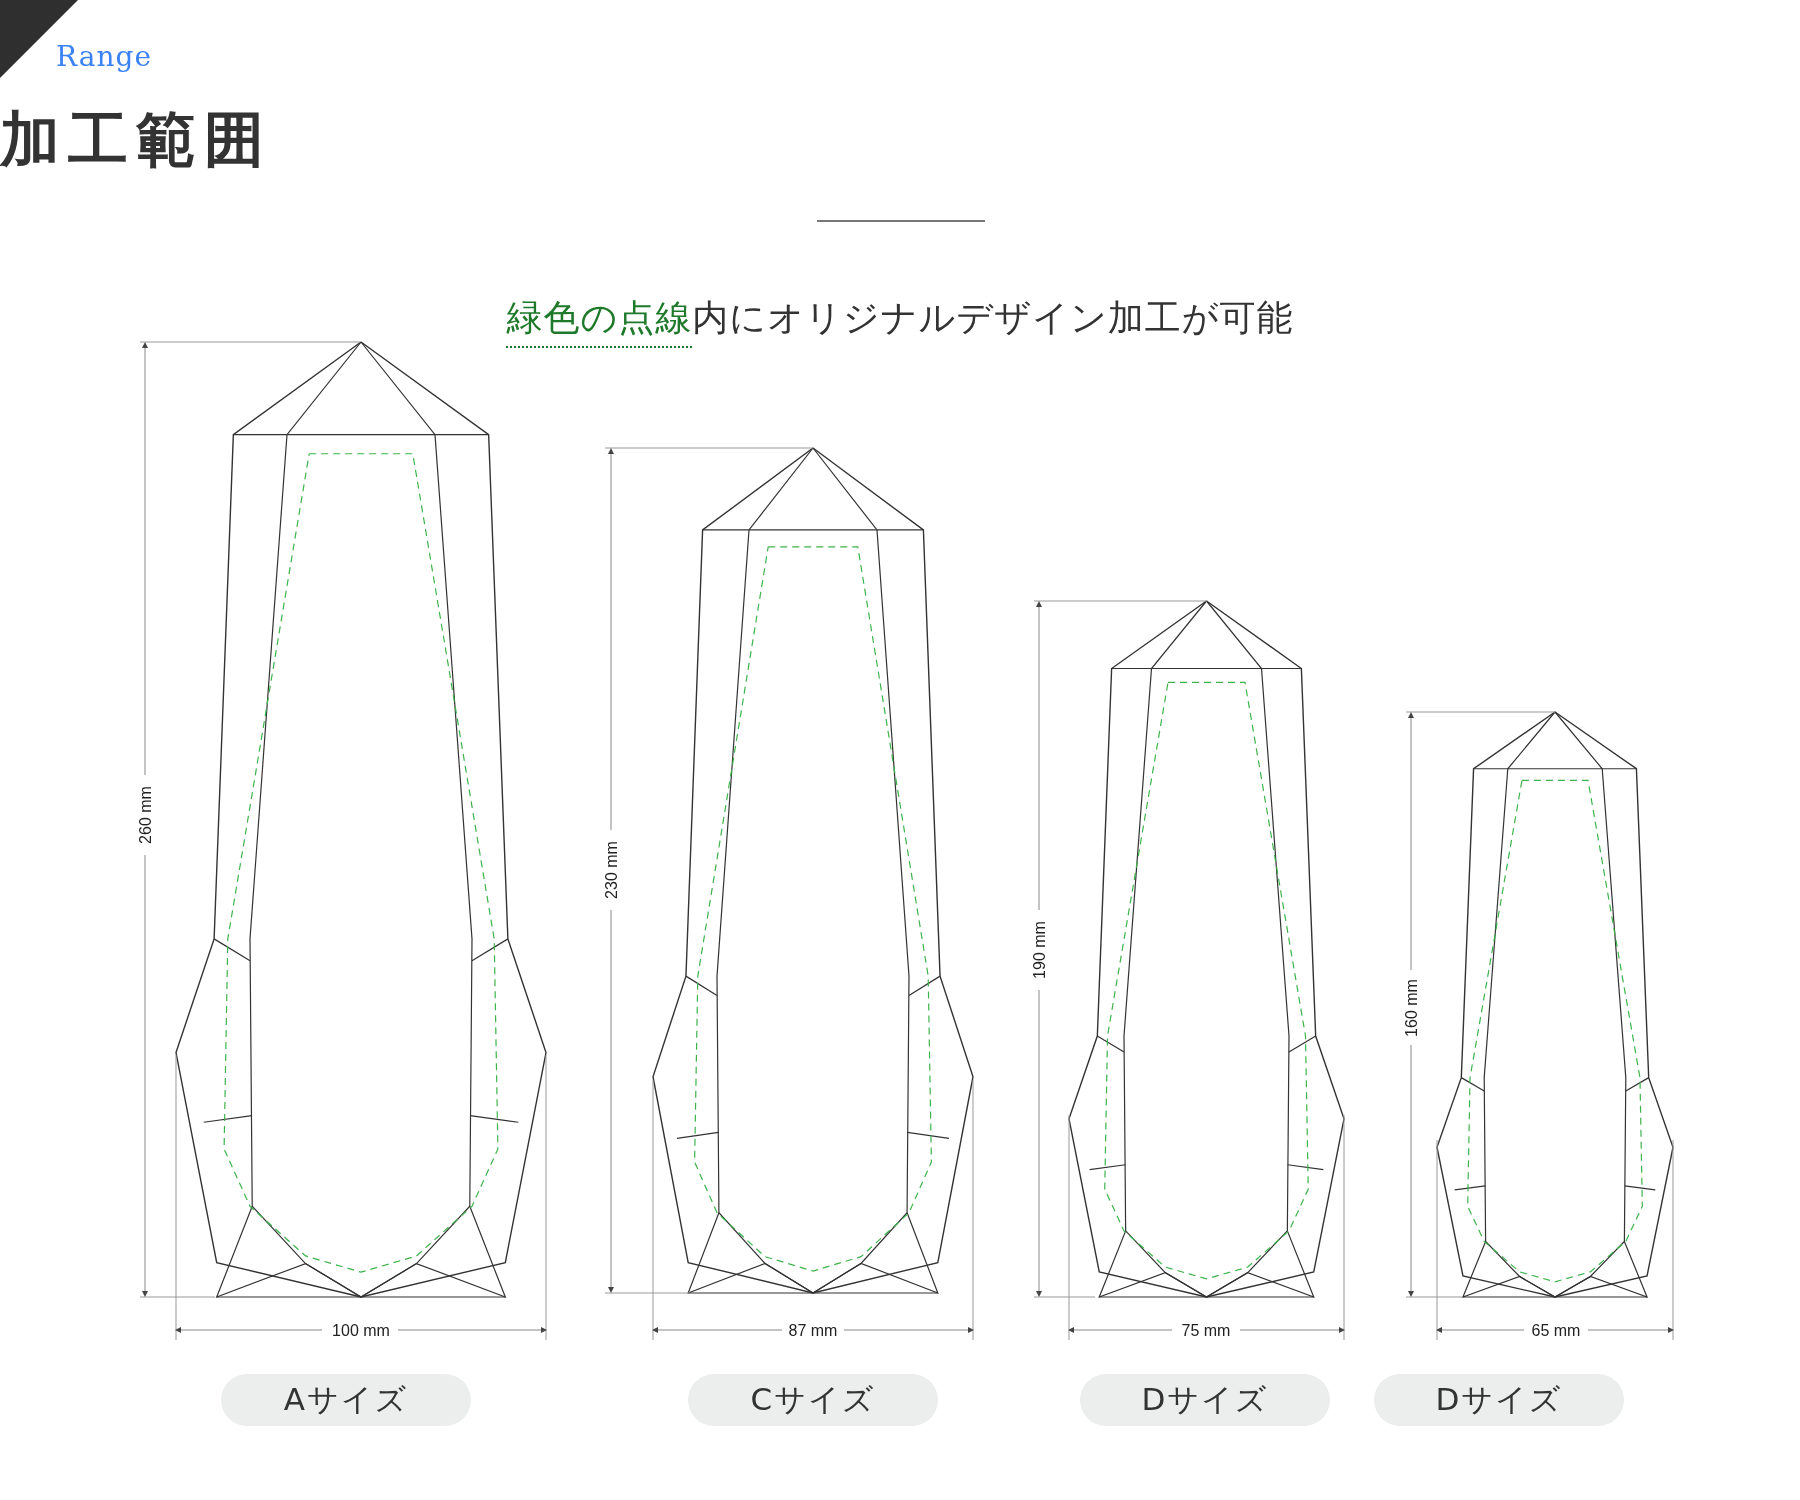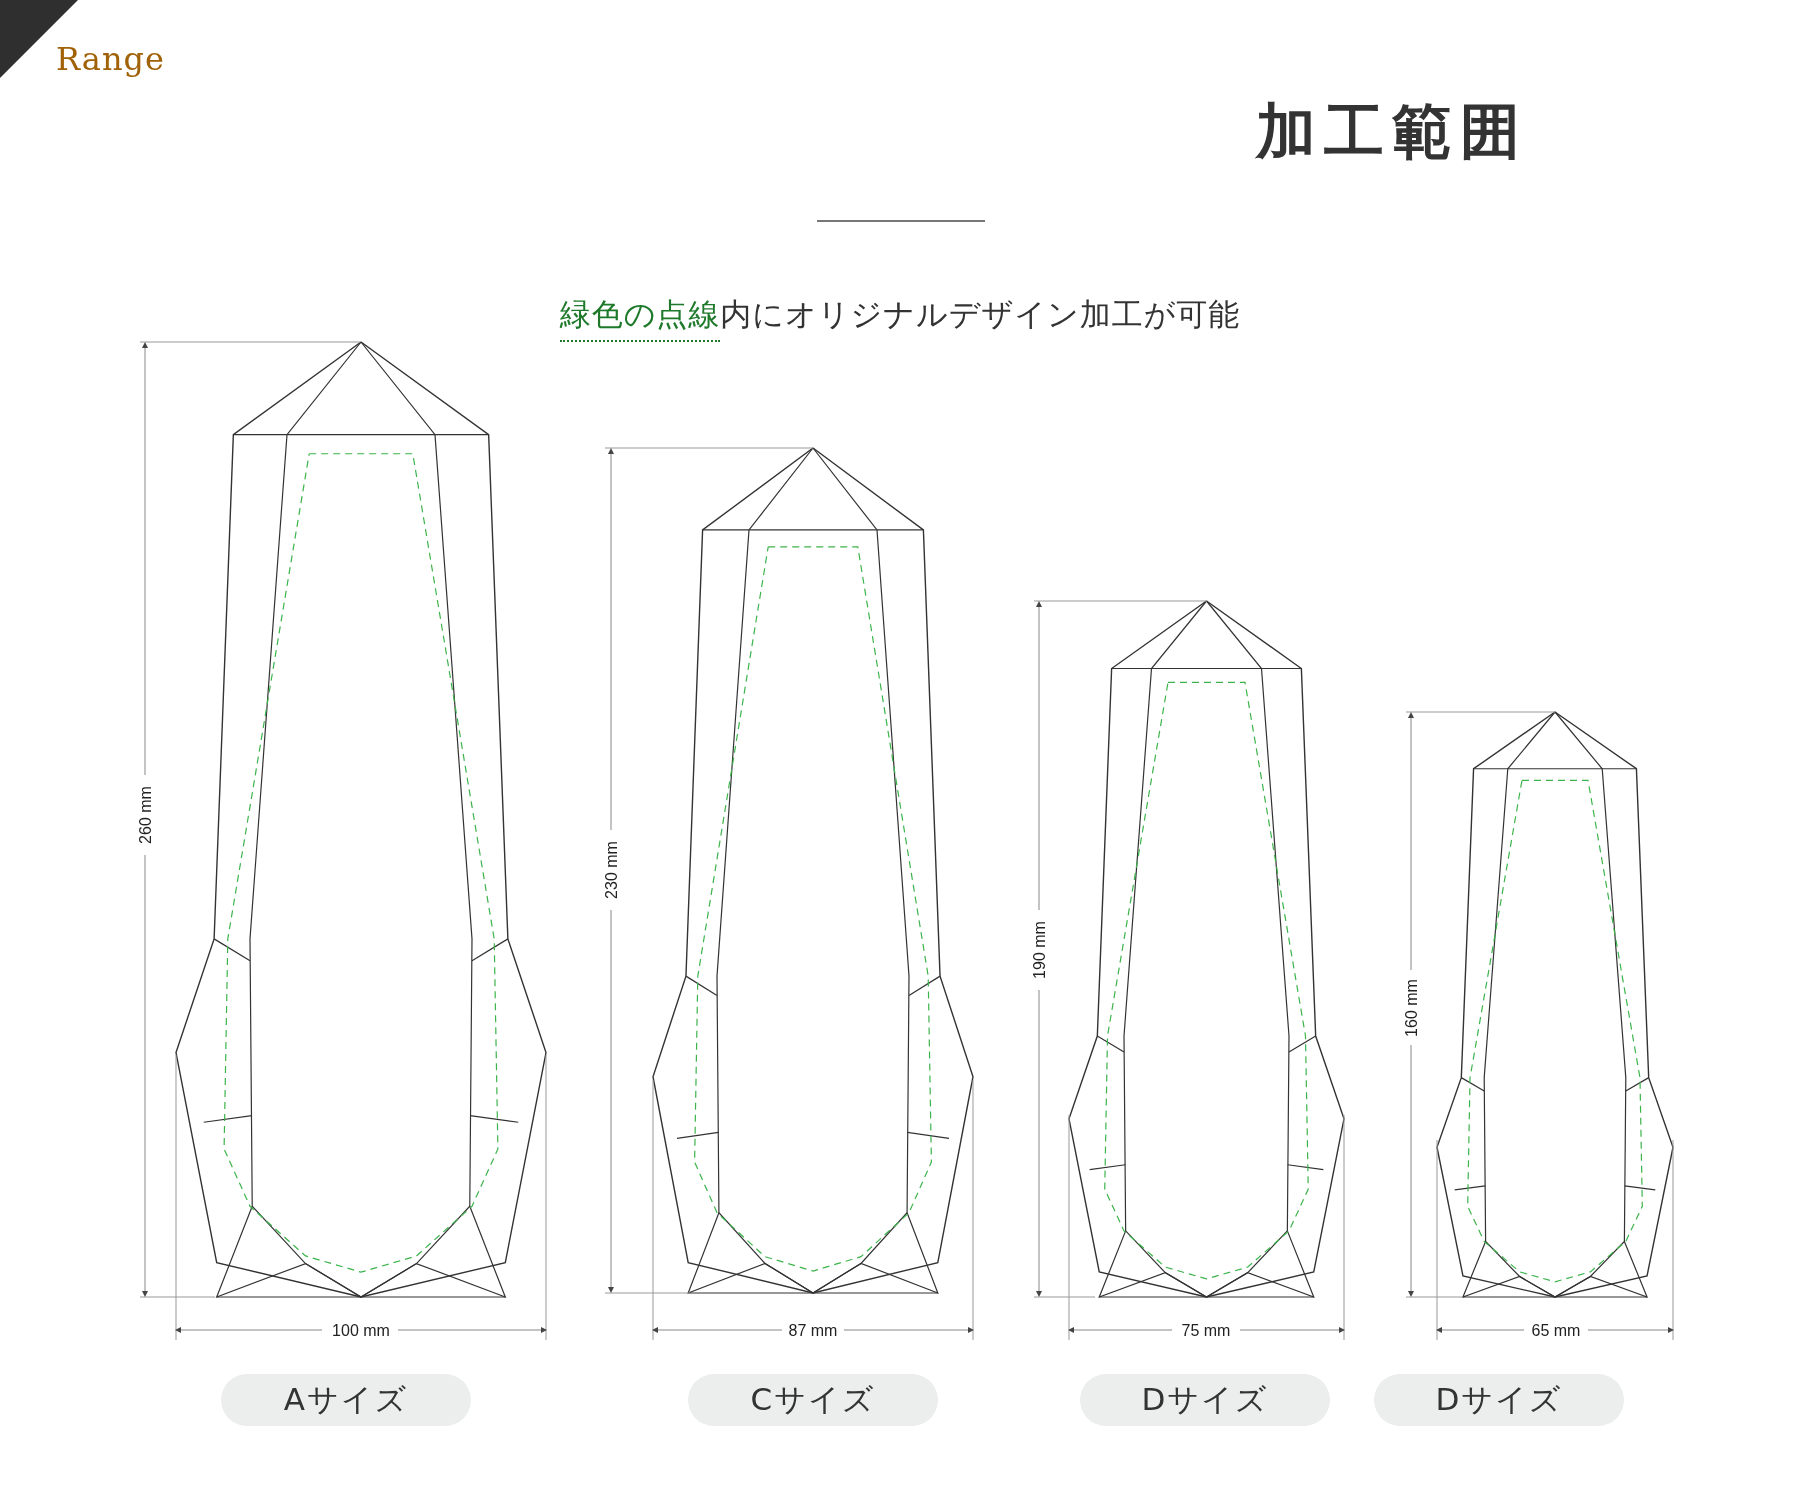--- a/index.html
+++ b/index.html
@@ -1,21 +1,21 @@
 <!DOCTYPE html>
 <html><head>
 <meta charset="utf-8">
 <style>
   html,body{margin:0;padding:0;background:#ffffff;}
   body{width:1800px;height:1500px;position:relative;overflow:hidden;font-family:"DejaVu Sans","Liberation Sans",sans-serif;color:#333;}
   .corner{position:absolute;left:0;top:0;width:0;height:0;border-top:78px solid #2f2f2f;border-right:78px solid transparent;}
-  .range-label{position:absolute;left:56px;top:40px;font-family:"DejaVu Serif","Liberation Serif",serif;font-size:32px;color:#a16207;letter-spacing:1px;font-weight:300;text-align:center;}
-  .title{position:absolute;left:0;width:1528px;top:92px;text-align:right;font-size:60px;font-weight:bold;color:#333;letter-spacing:8px;}
+  .range-label{position:absolute;left:56px;top:40px;font-family:"DejaVu Serif","Liberation Serif",serif;font-size:28px;color:#3b82f6;letter-spacing:1px;font-weight:300;text-align:center;}
+  .title{position:absolute;left:0;width:1528px;top:100px;text-align:left;font-size:60px;font-weight:bold;color:#333;letter-spacing:8px;}
   .title-rule{position:absolute;left:817px;top:220px;width:168px;height:2px;background:#777;}
-  .subtitle{position:absolute;left:0;width:1800px;top:294px;text-align:center;font-size:31px;color:#333;letter-spacing:1px;}
+  .subtitle{position:absolute;left:0;width:1800px;top:294px;text-align:center;font-size:36px;color:#333;letter-spacing:1px;}
   .subtitle .hl{color:#1e7a2a;position:relative;}
   .subtitle .hl::after{content:"";position:absolute;left:0;right:0;bottom:-10px;border-bottom:2px dotted #1e7a2a;}
   svg.drawing{position:absolute;left:0;top:0;width:1800px;height:1500px;}
   .pill{position:absolute;top:1374px;height:52px;width:250px;border-radius:36px;background:#eceeee;display:flex;align-items:center;justify-content:center;font-size:31px;color:#333;letter-spacing:2px;cursor:pointer;}
 </style>
 </head>
 <body>
 
 <div class="corner"></div>
 <div class="range-label">Range</div>

